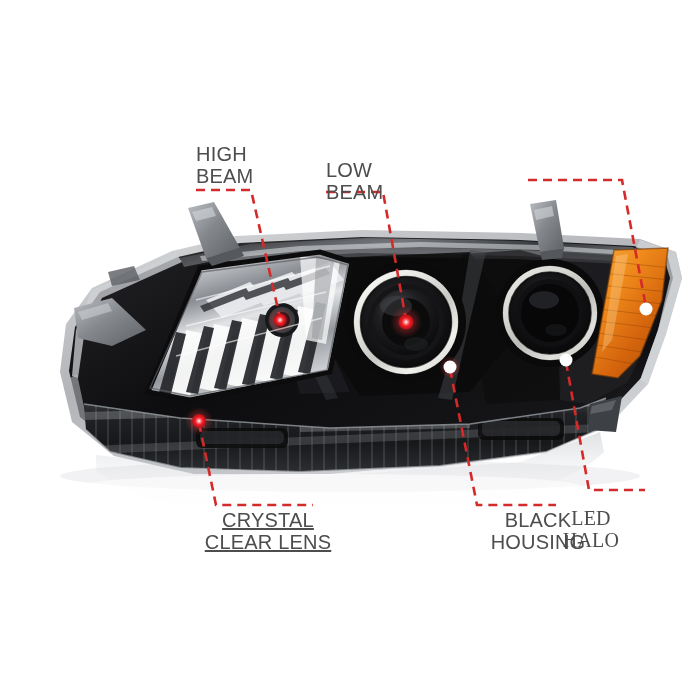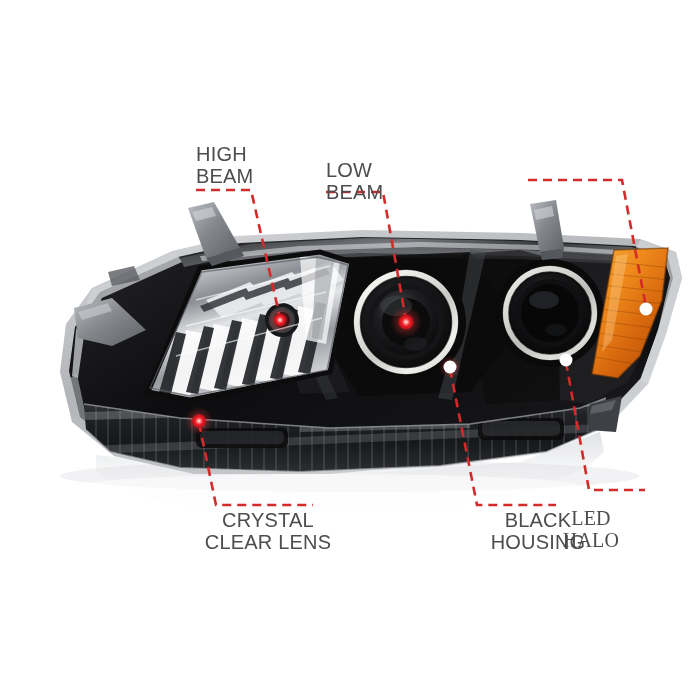--- a/index.html
+++ b/index.html
@@ -369,20 +369,20 @@
       <circle cx="450" cy="367" r="6.5" fill="#ffffff"></circle>
 
       <circle cx="566" cy="360" r="6.5" fill="#ffffff"></circle>
     </g>
   </svg>
 
   <div class="cal" style="left:196px;top:144px;">HIGH
 BEAM</div>
   <div class="cal" style="left:326px;top:160px;">LOW
 BEAM</div>
-  <div class="cal c" style="left:168px;top:510px;width:200px;">CRYSTAL
+  <div class="cal c" style="left:168px;top:510px;width:200px;text-decoration:underline;">CRYSTAL
 CLEAR LENS</div>
   <div class="cal c" style="left:448px;top:510px;width:180px;">BLACK
 HOUSING</div>
   <div class="cal c" style="left:531px;top:508px;width:120px;font-family:Liberation Serif, serif;">LED
 HALO</div>
 
 </div>
 
 </body></html>

